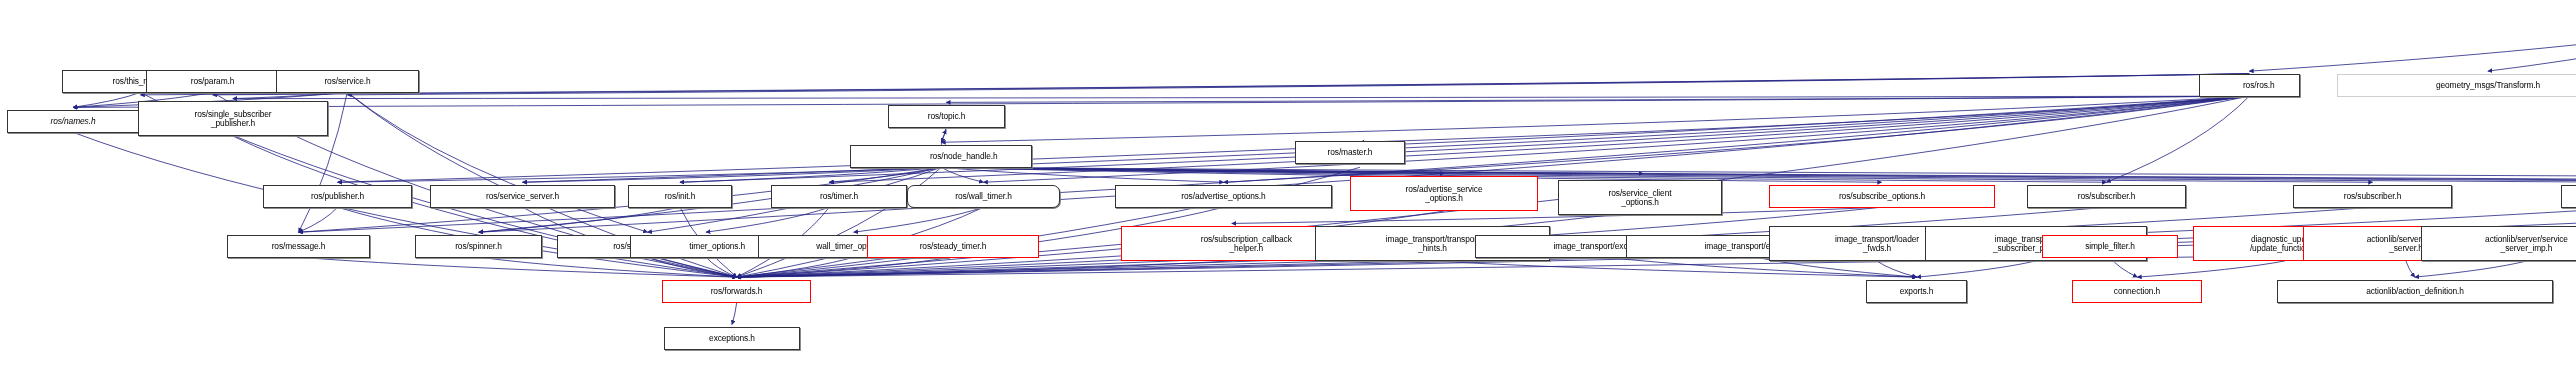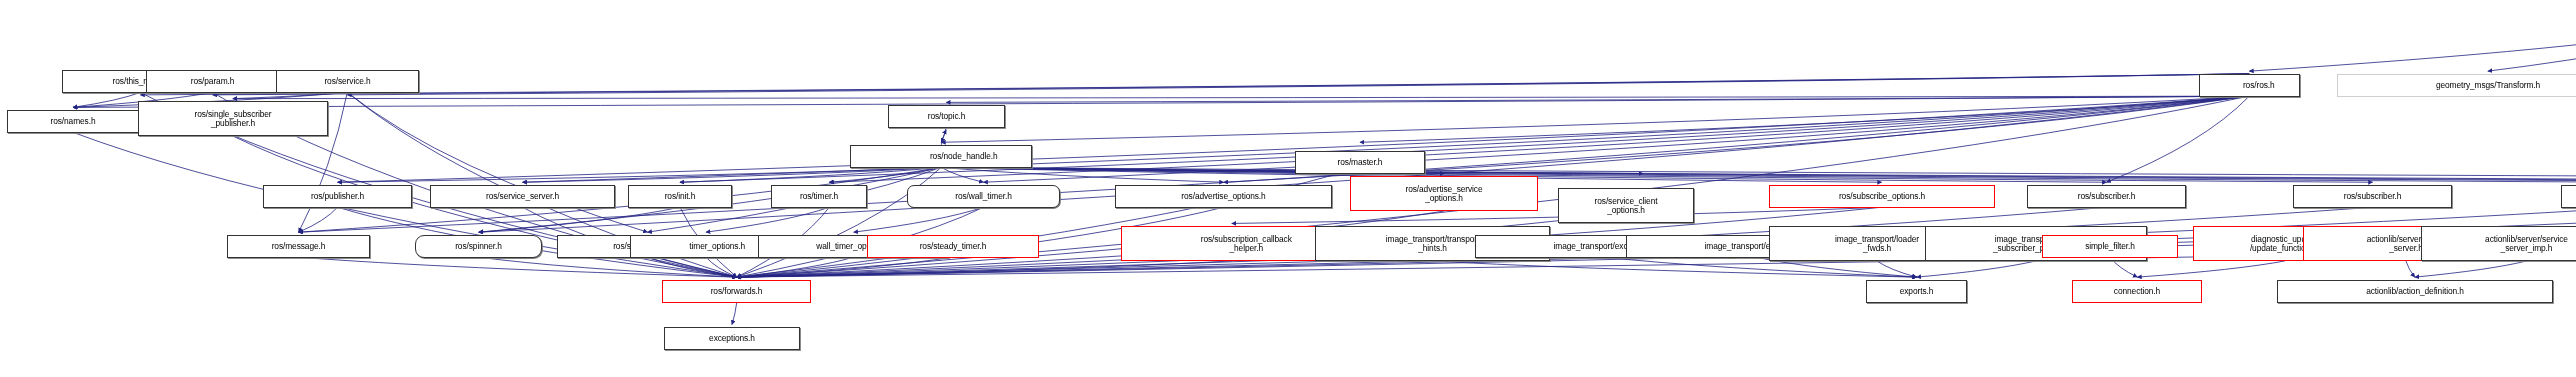--- a/index.html
+++ b/index.html
@@ -138,42 +138,42 @@
         <path d="M 3854.5 418 Q 3859.076 432.3 3868.8 444" fill="none" stroke="#252585" stroke-width="1.3" marker-end="url(#arw)"></path>
         <path d="M 4048.2000000000003 418 Q 3990.792 432.3 3868.8 444" fill="none" stroke="#252585" stroke-width="1.3" marker-end="url(#arw)"></path>
       </g>
   </svg>
   <div id="node-layer">
       <div class="node" style="left: 2199px; top: 74px; width: 101px; height: 22.5px; padding-left: 21px;">ros/ros.h</div>
       <div class="node plain" style="left: 2337px; top: 74px; width: 302px; height: 22.5px;">geometry_msgs/Transform.h</div>
       <div class="node" style="left: 62px; top: 70px; width: 157px; height: 22.5px;">ros/this_node.h</div>
       <div class="node" style="left: 146px; top: 70px; width: 133px; height: 22.5px;">ros/param.h</div>
       <div class="node" style="left: 276px; top: 70px; width: 143px; height: 22.5px;">ros/service.h</div>
-      <div class="node" style="left: 6.5px; top: 110px; width: 133px; height: 22.5px;">ros/names.h</div>
+      <div class="node" style="left: 6.5px; top: 110px; width: 133px; height: 22.5px; font-style: italic;">ros/names.h</div>
       <div class="node" style="left: 138px; top: 101px; width: 190px; height: 35px; text-align: center;">ros/single_subscriber
 _publisher.h</div>
       <div class="node" style="left: 888px; top: 105px; width: 117px; height: 22.5px;">ros/topic.h</div>
       <div class="node" style="left: 850px; top: 145px; width: 182px; height: 22.5px; padding-left: 48px;">ros/node_handle.h</div>
-      <div class="node" style="left: 1295px; top: 151px; width: 130px; height: 22.5px;">ros/master.h</div>
+      <div class="node" style="left: 1295px; top: 141px; width: 110px; height: 22.5px;">ros/master.h</div>
       <div class="node" style="left: 263px; top: 185px; width: 149px; height: 22.5px;">ros/publisher.h</div>
       <div class="node" style="left: 430px; top: 185px; width: 185px; height: 22.5px;">ros/service_server.h</div>
       <div class="node" style="left: 628px; top: 185px; width: 104px; height: 22.5px;">ros/init.h</div>
-      <div class="node" style="left: 771px; top: 185px; width: 96px; height: 22.5px;">ros/timer.h</div>
+      <div class="node" style="left: 771px; top: 185px; width: 136px; height: 22.5px;">ros/timer.h</div>
       <div class="node" style="left: 907px; top: 185px; width: 153px; height: 22.5px; border-radius: 7px;">ros/wall_timer.h</div>
       <div class="node" style="left: 1115px; top: 185px; width: 217px; height: 22.5px;">ros/advertise_options.h</div>
       <div class="node red" style="left: 1350px; top: 176px; width: 188px; height: 35px;">ros/advertise_service
 _options.h</div>
-      <div class="node" style="left: 1558px; top: 188px; width: 136px; height: 35px;">ros/service_client
+      <div class="node" style="left: 1558px; top: 180px; width: 164px; height: 35px;">ros/service_client
 _options.h</div>
       <div class="node red" style="left: 1769px; top: 185px; width: 226px; height: 22.5px;">ros/subscribe_options.h</div>
       <div class="node" style="left: 2027px; top: 185px; width: 159px; height: 22.5px;">ros/subscriber.h</div>
       <div class="node" style="left: 2293px; top: 185px; width: 159px; height: 22.5px;">ros/subscriber.h</div>
       <div class="node" style="left: 2561px; top: 185px; width: 149px; height: 22.5px;">ros/publisher.h</div>
       <div class="node" style="left: 227px; top: 235px; width: 143px; height: 22.5px;">ros/message.h</div>
-      <div class="node" style="left: 415px; top: 235px; width: 127px; height: 22.5px; border-radius: 9px;">ros/spinner.h</div>
+      <div class="node" style="left: 415px; top: 235px; width: 127px; height: 22.5px;">ros/spinner.h</div>
       <div class="node" style="left: 557px; top: 235px; width: 182px; height: 22.5px;">ros/service_client.h</div>
       <div class="node" style="left: 630px; top: 235px; width: 153px; height: 22.5px; padding-left: 24px;">timer_options.h</div>
       <div class="node" style="left: 758px; top: 235px; width: 191px; height: 22.5px;">wall_timer_options.h</div>
       <div class="node red" style="left: 867px; top: 235px; width: 172px; height: 22.5px;">ros/steady_timer.h</div>
       <div class="node red" style="left: 1121px; top: 226px; width: 221px; height: 35px; padding-left: 32px;">ros/subscription_callback
 _helper.h</div>
       <div class="node" style="left: 1315px; top: 226px; width: 235px; height: 35px;">image_transport/transport
 _hints.h</div>
       <div class="node" style="left: 1475px; top: 235px; width: 260px; height: 22.5px;">image_transport/exception.h</div>
       <div class="node" style="left: 1626px; top: 235px; width: 260px; height: 22.5px;">image_transport/exception.h</div>

